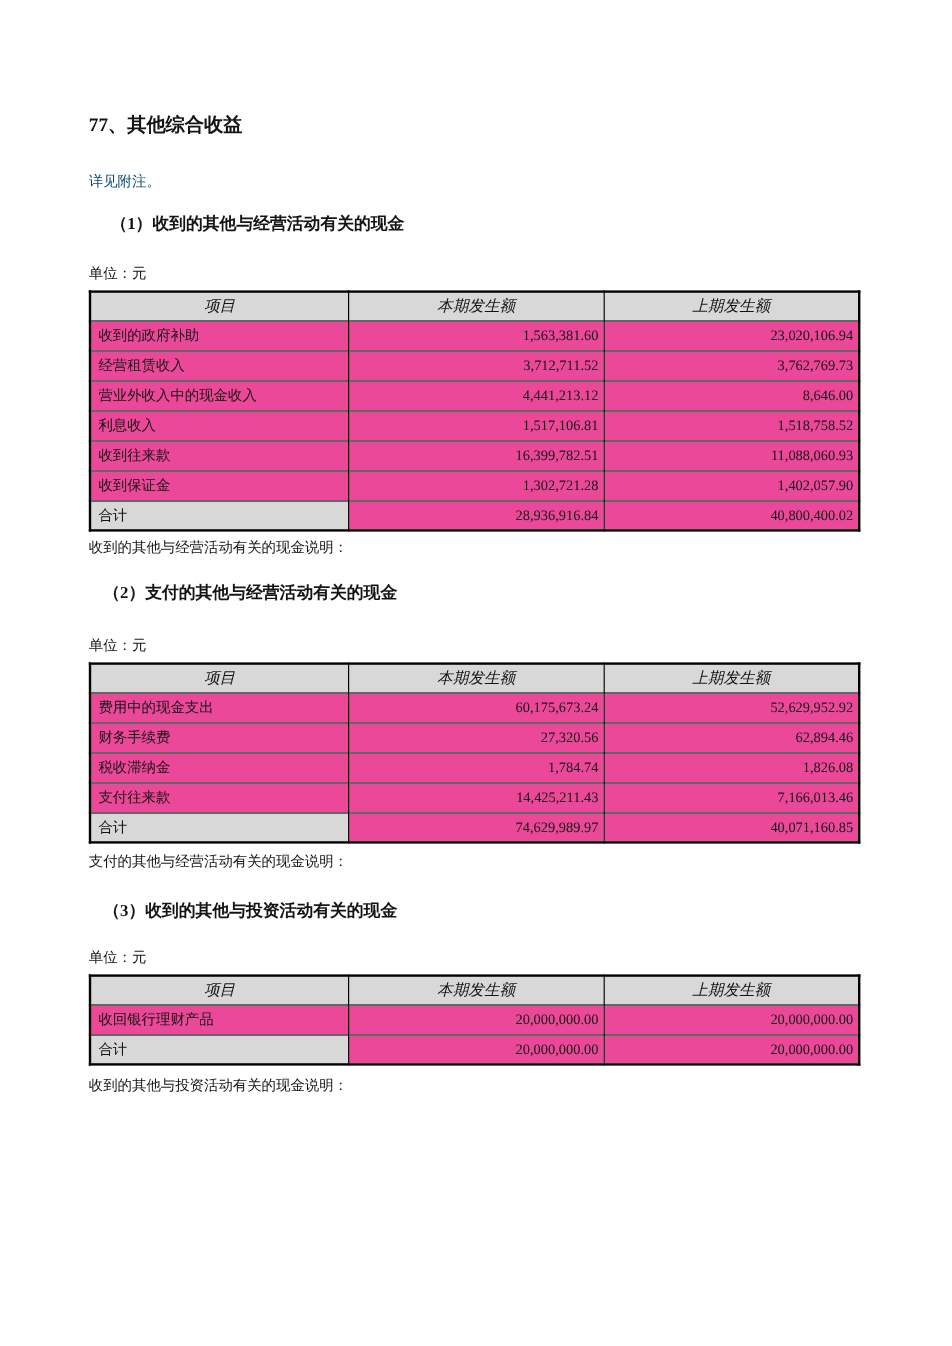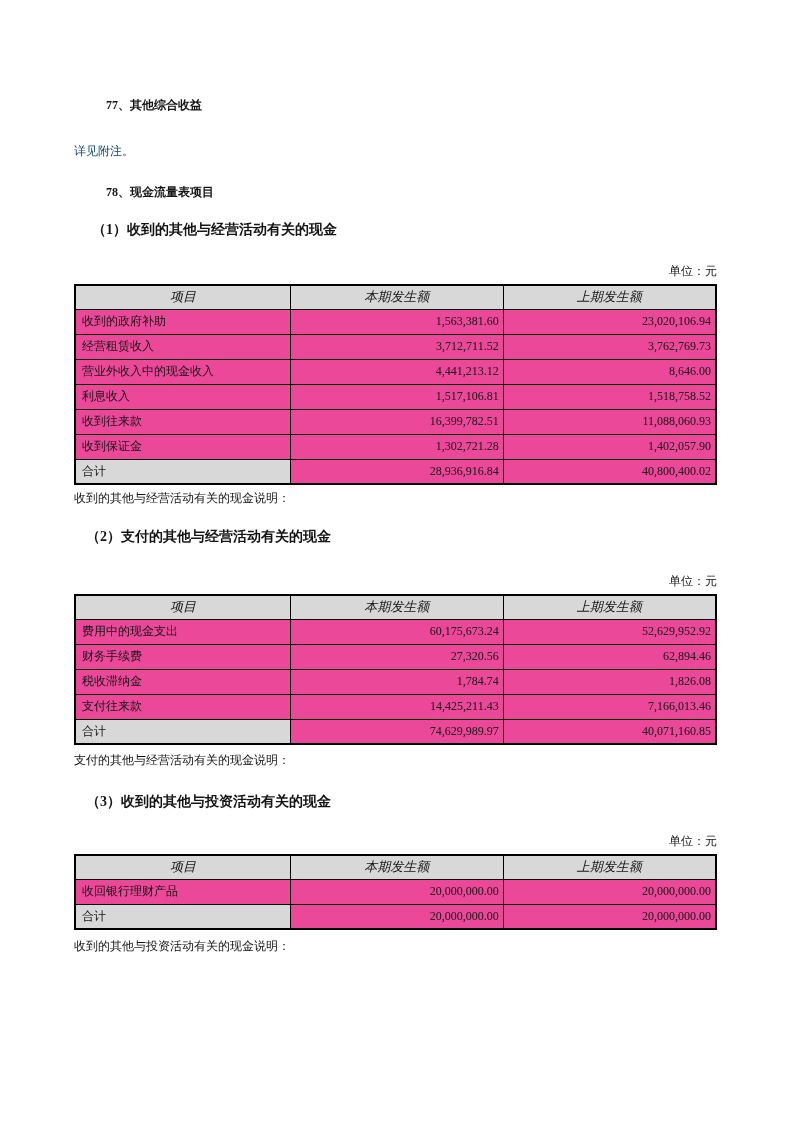--- a/index.html
+++ b/index.html
@@ -6,31 +6,31 @@
   html,body { background:#ffffff; }
   body {
     width:793px; height:1122px;
     font-family:"Liberation Serif","DejaVu Serif",serif;
     color:#141414;
     overflow:hidden;
   }
   .page { width:793px; height:1122px; background:#ffffff; position:relative; }
   .content { padding:0 76px 0 74px; }
 
-  .sec-title { font-size:12px; font-weight:bold; line-height:18px;margin-left:32px; }
+  .sec-title { font-size:16px; font-weight:bold; line-height:18px; }
   .h77 { margin-top:96px; }
   .h78 { margin-top:24px; }
   .plain-note { font-size:12px; line-height:15px; margin-top:30px; color:#0c4a6e; }
 
   .sub-title { font-size:14px; font-weight:bold; line-height:17px; margin-left:12px; }
   .sub1 { margin-top:20px;margin-left:18px; }
   .sub2 { margin-top:22px; }
   .sub3 { margin-top:25px; }
 
-  .unit-row { text-align:right; font-size:12px; line-height:15px; }
+  .unit-row { text-align:left; font-size:12px; line-height:15px;font-family:Liberation Mono, monospace; }
   .unit1 { margin-top:26px; }
   .unit2 { margin-top:29px; }
   .unit3 { margin-top:24px; }
 
   table.fin {
     width:100%;
     border-collapse:collapse;
     table-layout:fixed;
     border:2px solid #000;
     margin-top:5px;
@@ -56,21 +56,20 @@
   .tn3 { margin-top:9px; }
 </style>
 </head>
 <body>
 
 <div class="page">
   <div class="content">
 
     <div class="sec-title h77">77、其他综合收益</div>
     <div class="plain-note">详见附注。</div>
-    <div class="sec-title h78">78、现金流量表项目</div>
 
     <div class="sub-title sub1">（1）收到的其他与经营活动有关的现金</div>
     <div class="unit-row unit1">单位：元</div>
     <table class="fin">
       <colgroup>
           <col class="c1">
           <col class="c2">
           <col class="c3">
         </colgroup>
       <thead>

